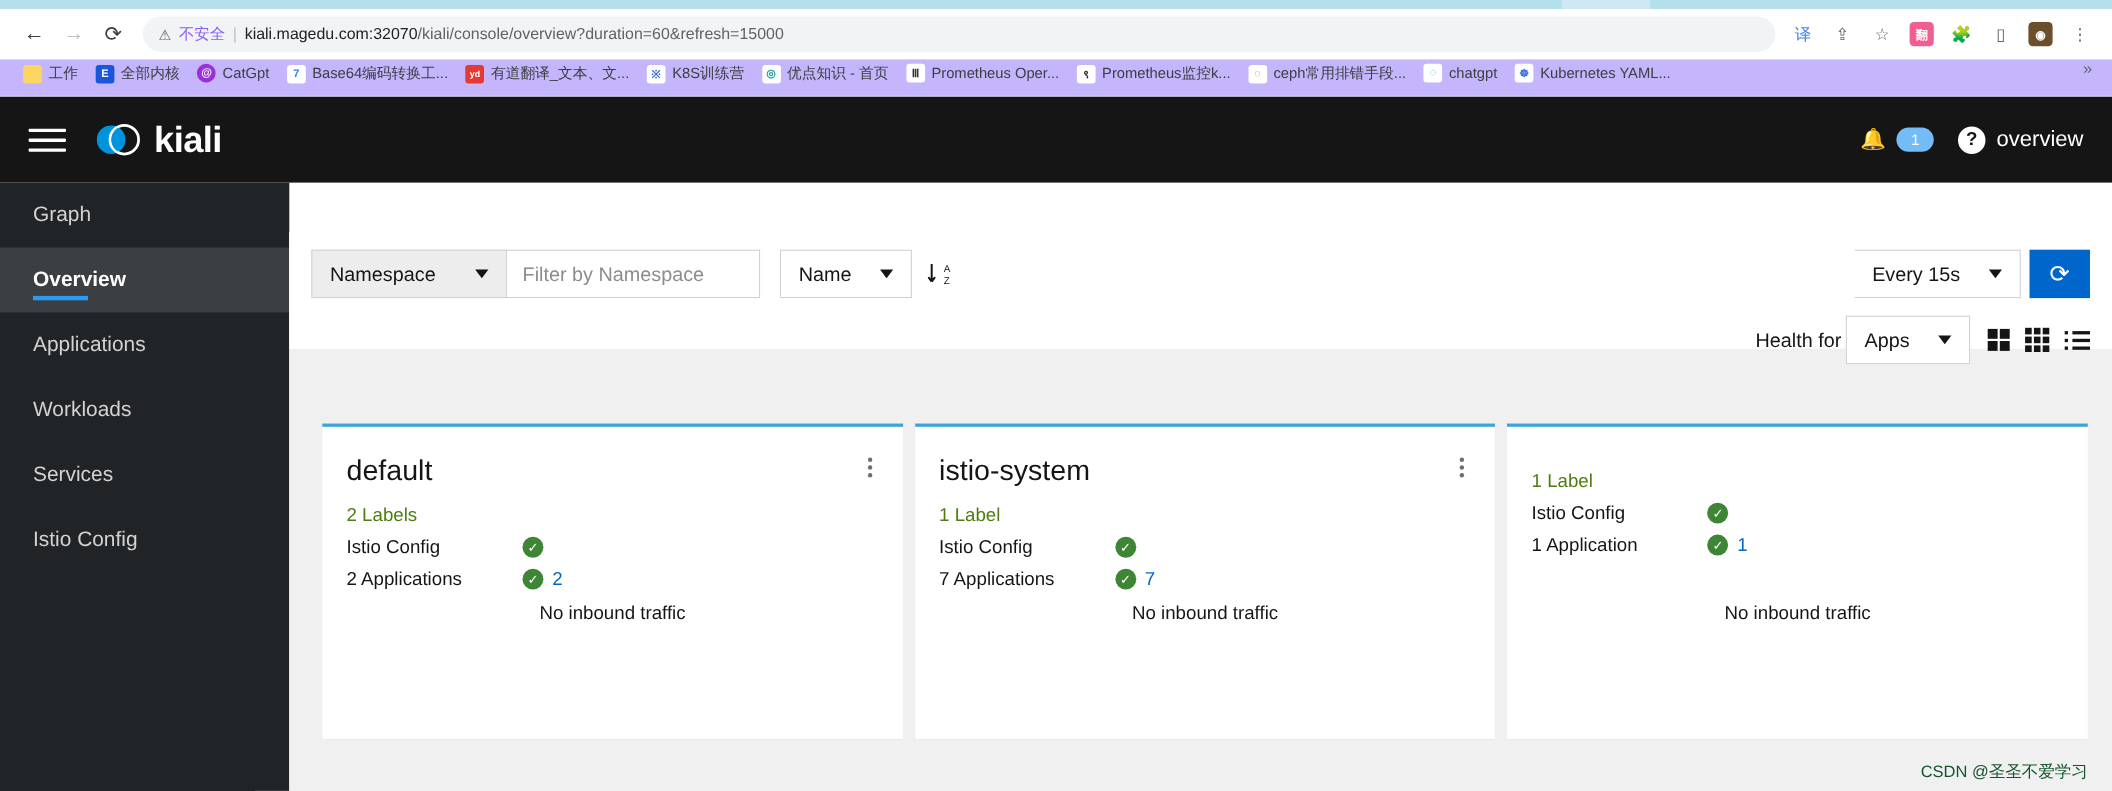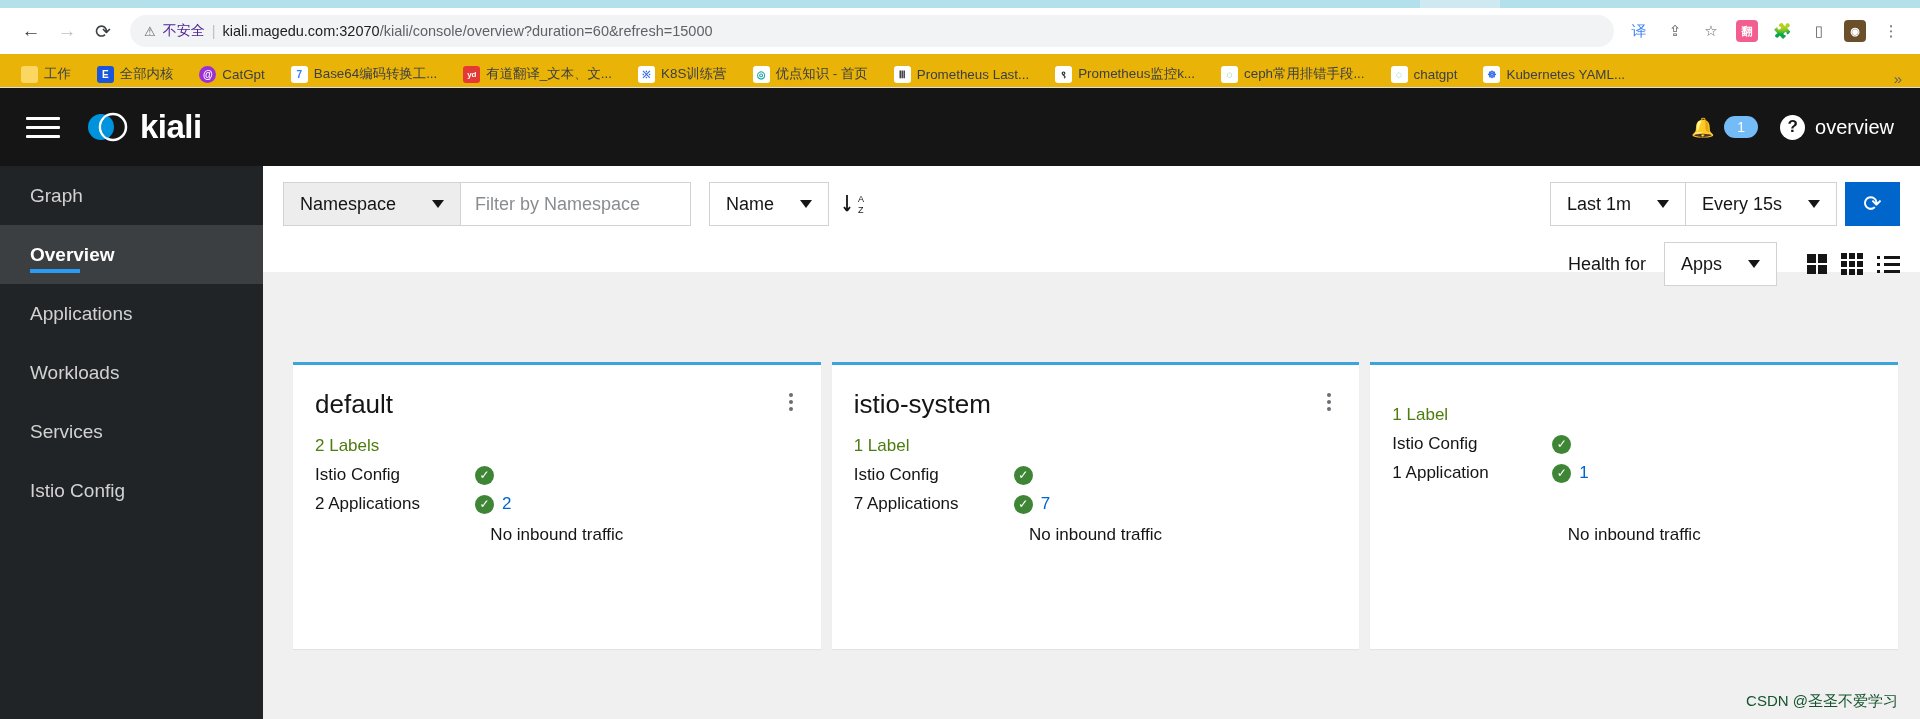--- a/index.html
+++ b/index.html
@@ -24,35 +24,35 @@
     width: 34px; height: 34px; display: flex; align-items: center; justify-content: center;
     color: #3c4043; font-size: 19px; border-radius: 50%;
   }
   .nav-btn.disabled { color: #bdc1c6; }
   .omnibox {
     flex: 1; height: 32px; background: #f1f3f4; border-radius: 16px;
     display: flex; align-items: center; padding: 0 14px; margin: 0 8px;
     font-size: 14.5px; color: #202124; gap: 7px; min-width: 0;
   }
   .omnibox .warn-ico { font-size: 13px; color: #5f6368; }
-  .omni-warn { color: #4c1d95; font-size: 14px; white-space: nowrap; }
+  .omni-warn { color: #8b5cf6; font-size: 14px; white-space: nowrap; }
   .omni-sep { color: #bdc1c6; font-weight: 300; }
   .omni-url { color: #5f6368; font-size: 14.5px; white-space: nowrap; overflow: hidden; }
   .omni-url .host { color: #202124; }
   .omni-actions { display: flex; align-items: center; gap: 6px; }
   .icon-sq {
     width: 30px; height: 30px; display: flex; align-items: center; justify-content: center;
     font-size: 15px; color: #5f6368;
   }
   .ext-icon { width: 22px; height: 22px; border-radius: 4px; display:flex;align-items:center;justify-content:center;font-size:11px;color:#fff;font-weight:bold; }
 
   
   .bookmarks {
-    height: 34px; background: #eab308; display: flex; align-items: flex-end;
-    padding: 0 14px; gap: 12px; border-bottom: 1px solid #dadce0; overflow: hidden;
+    height: 34px; background: #c4b5fd; display: flex; align-items: flex-start;
+    padding: 0 14px; gap: 2px; border-bottom: 1px solid #dadce0; overflow: hidden;
   }
   .bm { display: flex; align-items: center; gap: 6px; padding: 4px 7px; border-radius: 4px;
         font-size: 13.4px; color: #3c4043; white-space: nowrap; }
   .bm-ico { width: 17px; height: 17px; border-radius: 3px; display: flex;
             align-items: center; justify-content: center; font-size: 10px;
             color: #fff; font-weight: bold; flex: none; }
   .bm-chev { margin-left: auto; color: #5f6368; font-size: 15px; padding-right: 4px; }
 
   
   .masthead {
@@ -83,21 +83,21 @@
   .nav-item {
     height: 59px; display: flex; align-items: center; padding-left: 30px;
     font-size: 19px; color: #d2d2d2; position: relative; cursor: pointer;
   }
   .nav-item.active { background: #3c3f42; color: #fff; font-weight: bold; }
   .nav-item.active::after {
     content: ""; position: absolute; left: 30px; bottom: 11px;
     width: 50px; height: 4px; background: #2b9af3;
   }
 
-  .content { flex: 1; background: #f0f0f0; display: flex; flex-direction: column; min-width: 0; position: relative; }
+  .content { flex: 1; background: #f0f0f0; display: flex; flex-direction: column; min-width: 0; position: relative; margin-top: 45px; }
   .toolbar {
     background: #fff; padding: 16px 20px 0 20px; height: 106px;
   }
   .toolbar-row1 { display: flex; align-items: center; gap: 0; }
   .sel-box {
     height: 44px; border: 1px solid #d2d2d2; background: #ededed;
     display: flex; align-items: center; padding: 0 16px; gap: 36px;
     font-size: 18px; color: #151515; cursor: pointer;
   }
   .caret { width: 0; height: 0; border-left: 6px solid transparent;
@@ -110,21 +110,21 @@
   .filter-input::placeholder { color: #8a8d90; }
   .sel-box.plain { background: #fff; margin-left: 18px; gap: 26px; }
   .sort-btn { margin-left: 14px; display: flex; align-items: center; gap: 1px; color: #151515; cursor: pointer; }
 
   .toolbar-right { margin-left: auto; display: flex; align-items: center; }
   .refresh-btn {
     width: 55px; height: 44px; background: #06c; color: #fff; display: flex;
     align-items: center; justify-content: center; font-size: 22px; cursor: pointer; margin-left: 8px;
   }
   .toolbar-row2 { display: flex; align-items: center; margin-top: 16px; }
-  .health-right { margin-left: auto; display: flex; align-items: center; gap: 14px; }
+  .health-right { margin-left: auto; display: flex; align-items: center; }
   .health-label { font-size: 18px; color: #151515; margin-right: 4px; }
   .view-icons { display: flex; align-items: center; gap: 14px; margin-left: 16px; }
   .vi { display: grid; gap: 2px; cursor: pointer; }
   .vi.big { grid-template-columns: repeat(2, 9px); grid-template-rows: repeat(2, 9px); }
   .vi.small { grid-template-columns: repeat(3, 6px); grid-template-rows: repeat(3, 6px); }
   .vi i { background: #151515; display: block; width: 100%; height: 100%; }
   .vi-list { display: flex; flex-direction: column; gap: 4px; cursor: pointer; }
   .vi-list div { display: flex; align-items: center; gap: 4px; }
   .vi-list b { width: 3px; height: 3px; background: #151515; display: block; }
   .vi-list em { width: 16px; height: 3px; background: #151515; display: block; }
@@ -216,21 +216,21 @@
   <div class="bm">
     <span class="bm-ico" style="background:#fff;color:#326ce5;">※</span>
     <span>K8S训练营</span>
   </div>
   <div class="bm">
     <span class="bm-ico" style="background:#fff;color:#17a2a2;">◎</span>
     <span>优点知识 - 首页</span>
   </div>
   <div class="bm">
     <span class="bm-ico" style="background:#fff;color:#333;">Ⅲ</span>
-    <span>Prometheus Last...</span>
+    <span>Prometheus Oper...</span>
   </div>
   <div class="bm">
     <span class="bm-ico" style="background:#fff;color:#333;">९</span>
     <span>Prometheus监控k...</span>
   </div>
   <div class="bm">
     <span class="bm-ico" style="background:#fff;color:#2fa84f;">◌</span>
     <span>ceph常用排错手段...</span>
   </div>
   <div class="bm">
@@ -310,24 +310,20 @@
           <svg width="13" height="24" viewBox="0 0 13 24">
               <path d="M4 3 L4 19 M4 19 L1 15 M4 19 L7 15" stroke="#151515" stroke-width="1.8" fill="none"></path>
             </svg>
           <svg width="12" height="24" viewBox="0 0 12 24">
               <text x="1" y="10" font-size="9" font-family="Liberation Sans" fill="#151515">A</text>
               <text x="1" y="21" font-size="9" font-family="Liberation Sans" fill="#151515">Z</text>
             </svg>
         </div>
 
         <div class="toolbar-right">
-          <div class="sel-box plain" style="margin-left:0;">
-            <span>Last 1m</span>
-            <span class="caret"></span>
-          </div>
           <div class="sel-box plain" style="margin-left:0;border-left:none;">
             <span>Every 15s</span>
             <span class="caret"></span>
           </div>
           <div class="refresh-btn">
             <span>⟳</span>
           </div>
         </div>
       </div>
 

